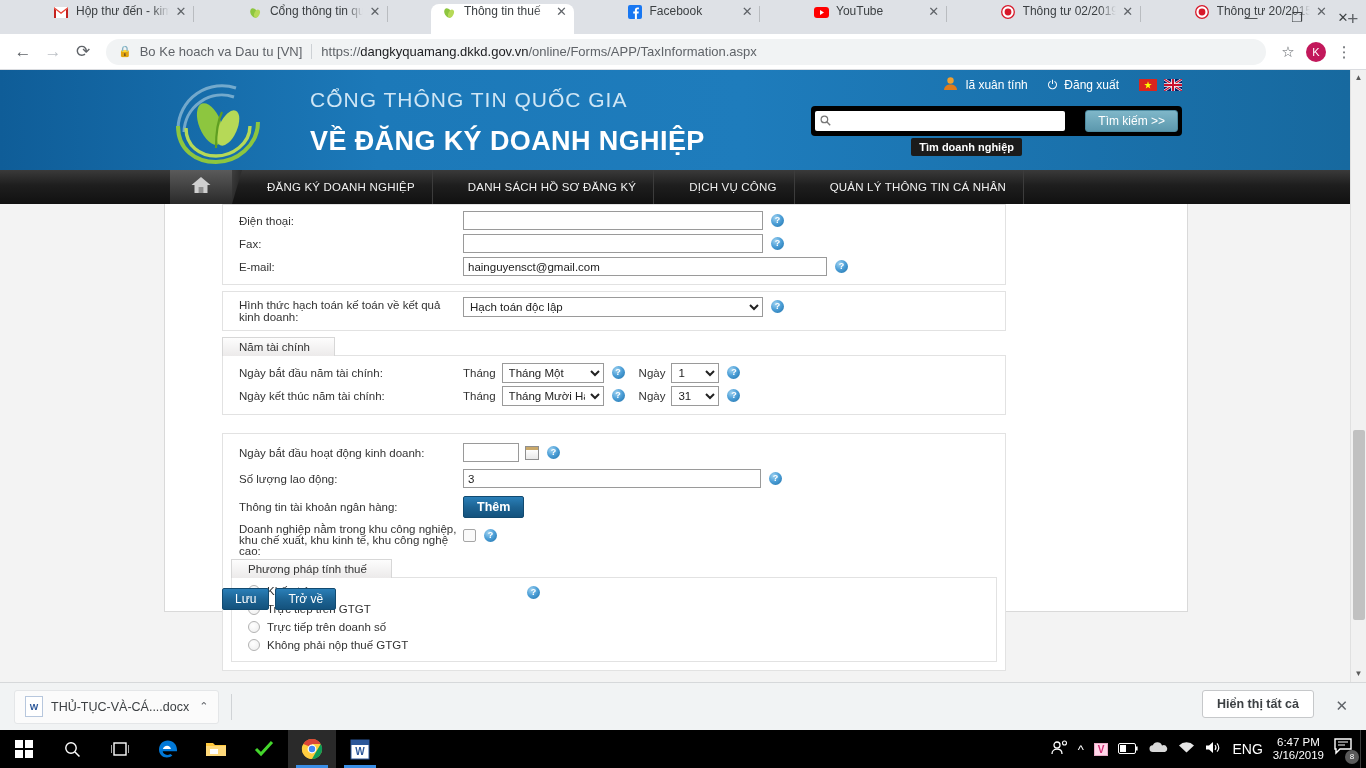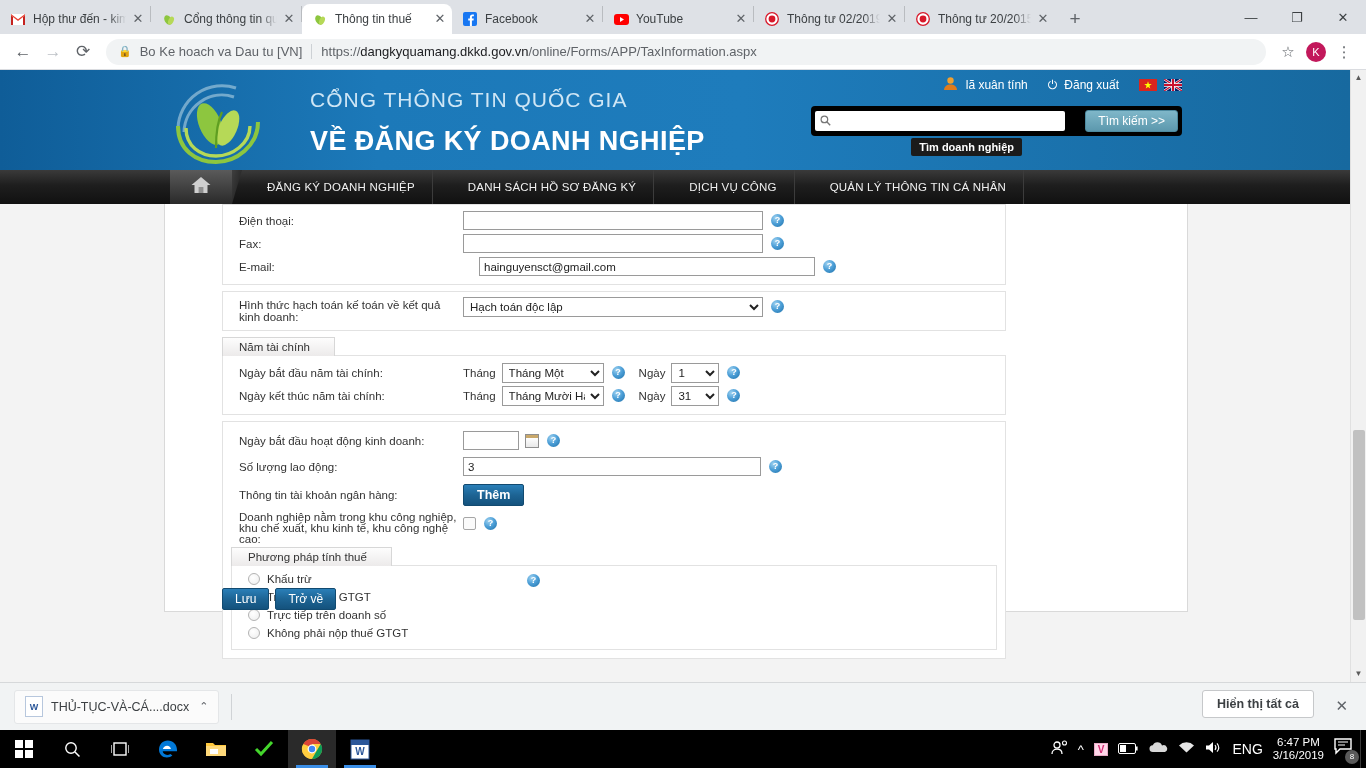--- a/index.html
+++ b/index.html
@@ -14,25 +14,25 @@
 
   
   .browser-tabstrip {
     position: absolute; top: 0; left: 0; width: 1366px; height: 34px;
     background: #dee1e6;
     display: flex; align-items: flex-end;
   }
   .tab {
     position: relative;
     height: 30px; width: 150px;
-    display: flex; align-items: center;
+    display: flex; align-items: flex-start;
     padding: 0 4px 0 10px;
     font-size: 12px; color: #3c4043;
     background: transparent;
-    border-top-left-radius: 8px; border-top-right-radius: 8px;
+    border-top-left-radius: 8px; border-top-right-radius: 8px; margin-left: 43px;
   }
   .tab.active { background: #fff; }
   .tab .favicon {
     width: 16px; height: 16px; flex: 0 0 16px; margin-right: 7px;
     display: flex; align-items: center; justify-content: center;
     font-size: 12px; line-height: 1;
   }
   .tab .tab-title {
     flex: 1; white-space: nowrap; overflow: hidden;
     font-size: 12px; color: #3c4043;
@@ -468,21 +468,21 @@
             <input class="txt" style="width: 300px;" type="text">
             <span class="help">?</span>
           </div>
           <div class="row">
             <span class="lbl">Fax:</span>
             <input class="txt" style="width: 300px;" type="text">
             <span class="help">?</span>
           </div>
           <div class="row">
             <span class="lbl">E-mail:</span>
-            <input class="txt" style="width: 336px; margin-left: 16px;" type="text" value="hainguyensct@gmail.com">
+            <input class="txt" style="width: 364px;" type="text" value="hainguyensct@gmail.com">
             <span class="help">?</span>
           </div>
         </div>
 
         <div class="fieldgroup" style="margin-top:6px;padding:6px 0;">
           <div class="row" style="height:26px;align-items:flex-start">
             <span class="lbl two">Hình thức hạch toán kế toán về kết quả kinh doanh:</span>
             <select class="sel" style="width:300px;margin-top:-1px">
               <option>Hạch toán độc lập</option>
             </select>
@@ -515,21 +515,21 @@
               <span class="help">?</span>
               <span class="small-lbl" style="margin-left:14px">Ngày</span>
               <select class="sel" style="width:48px">
                 <option>31</option>
               </select>
               <span class="help">?</span>
             </div>
           </div>
         </div>
 
-        <div class="fieldgroup" style="margin-top:6px;padding:7px 0 8px 0;">
+        <div class="fieldgroup" style="margin-top:18px;padding:7px 0 8px 0;">
           <div class="row">
             <span class="lbl">Ngày bắt đầu hoạt động kinh doanh:</span>
             <input class="txt" style="width: 56px;" type="text">
             <span class="date-icon"></span>
             <span class="help">?</span>
           </div>
           <div class="row" style="margin-top:3px">
             <span class="lbl">Số lượng lao động:</span>
             <input class="txt" style="width: 298px;" type="text" value="3">
             <span class="help">?</span>

